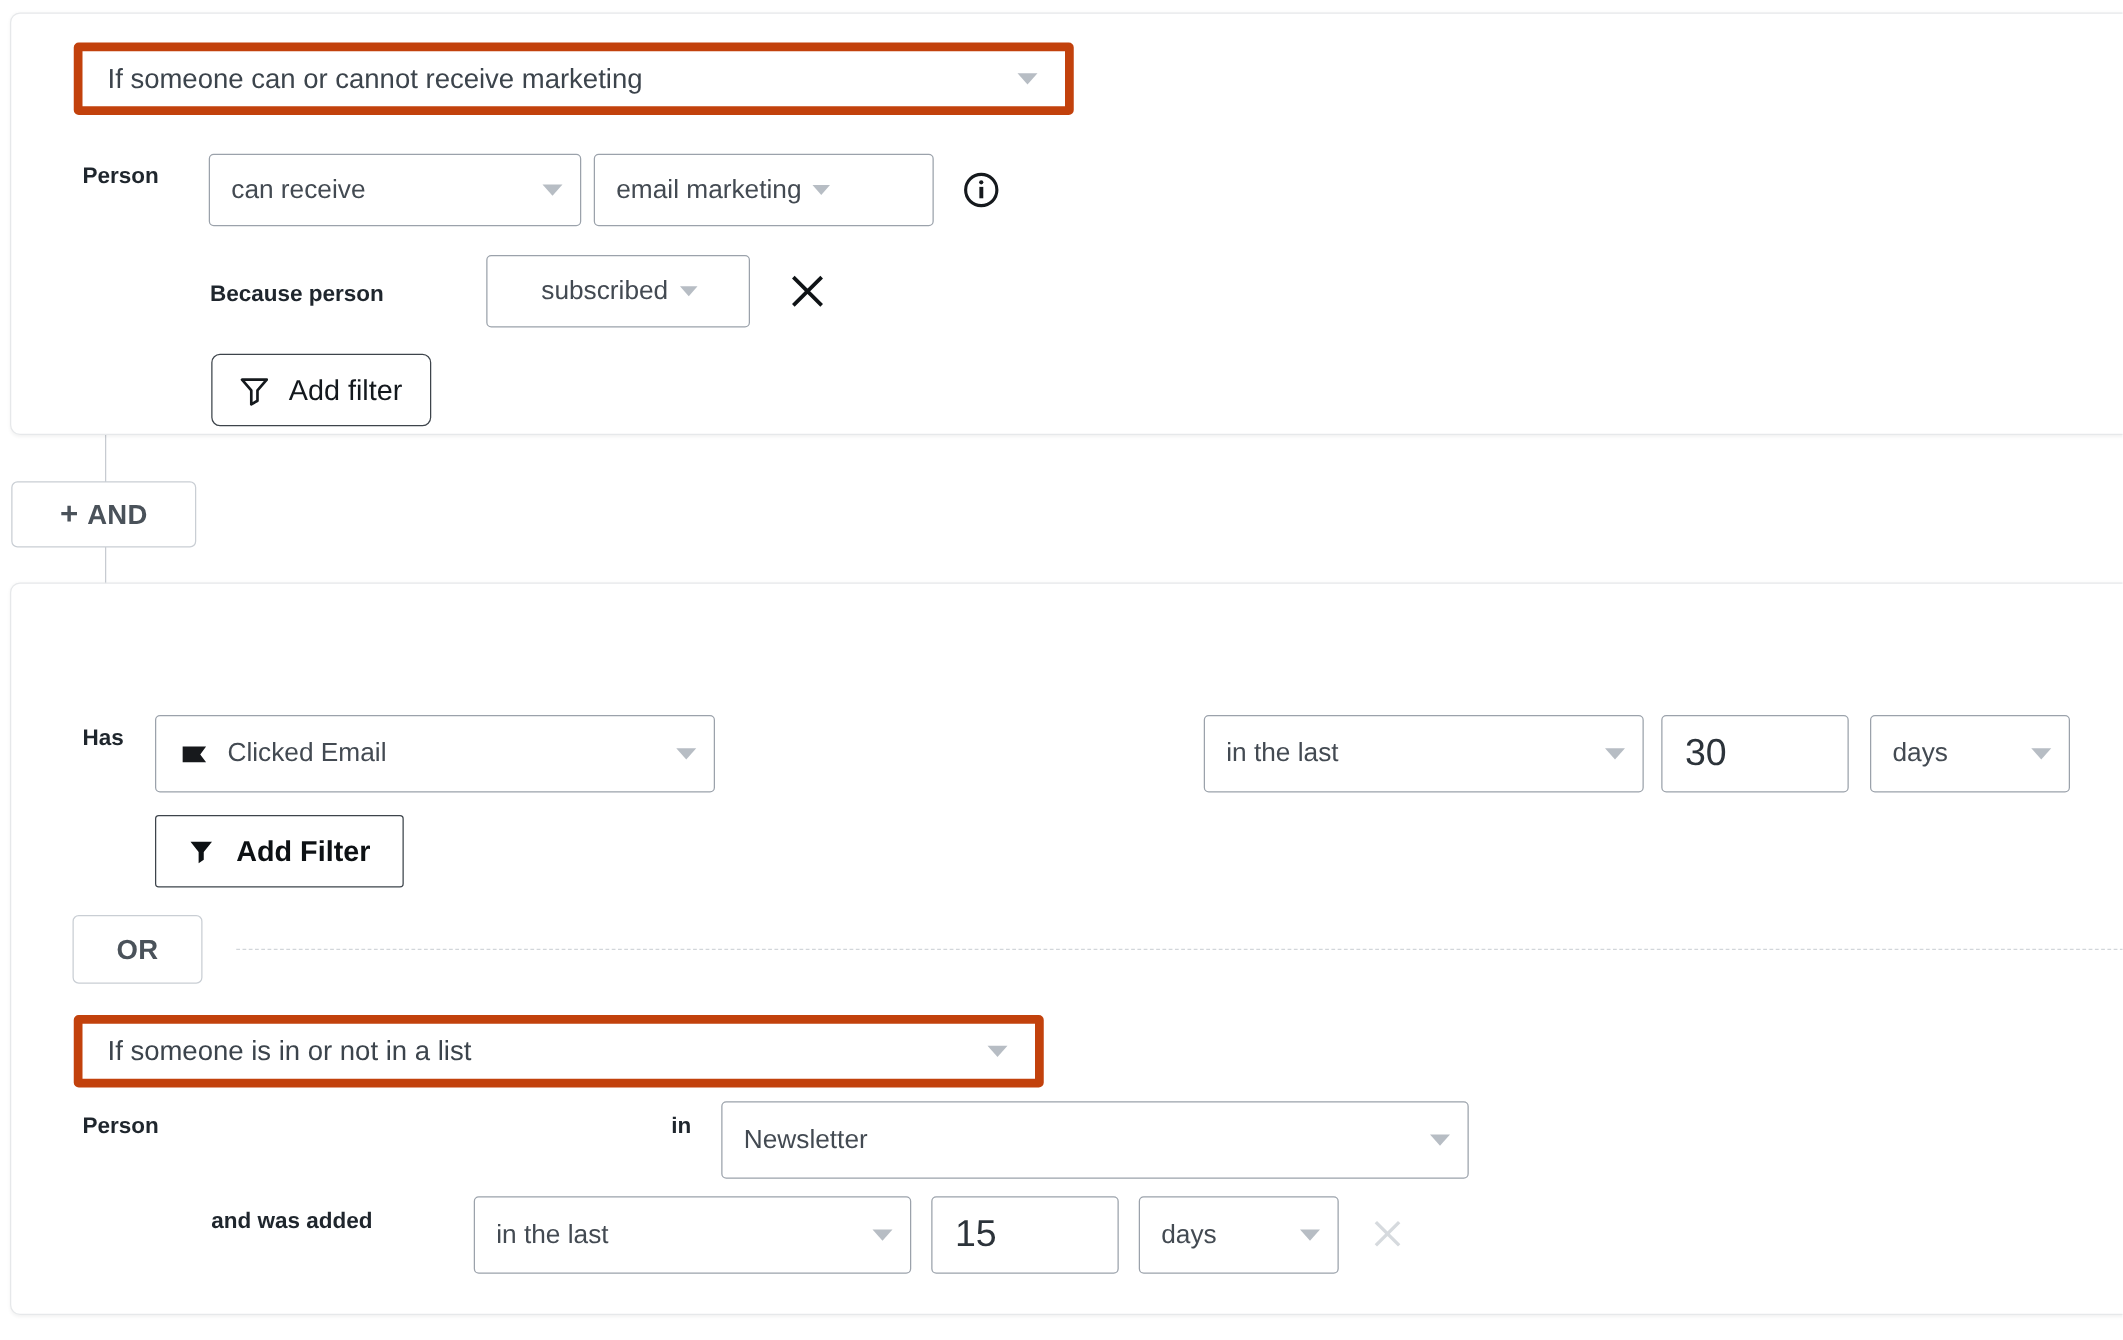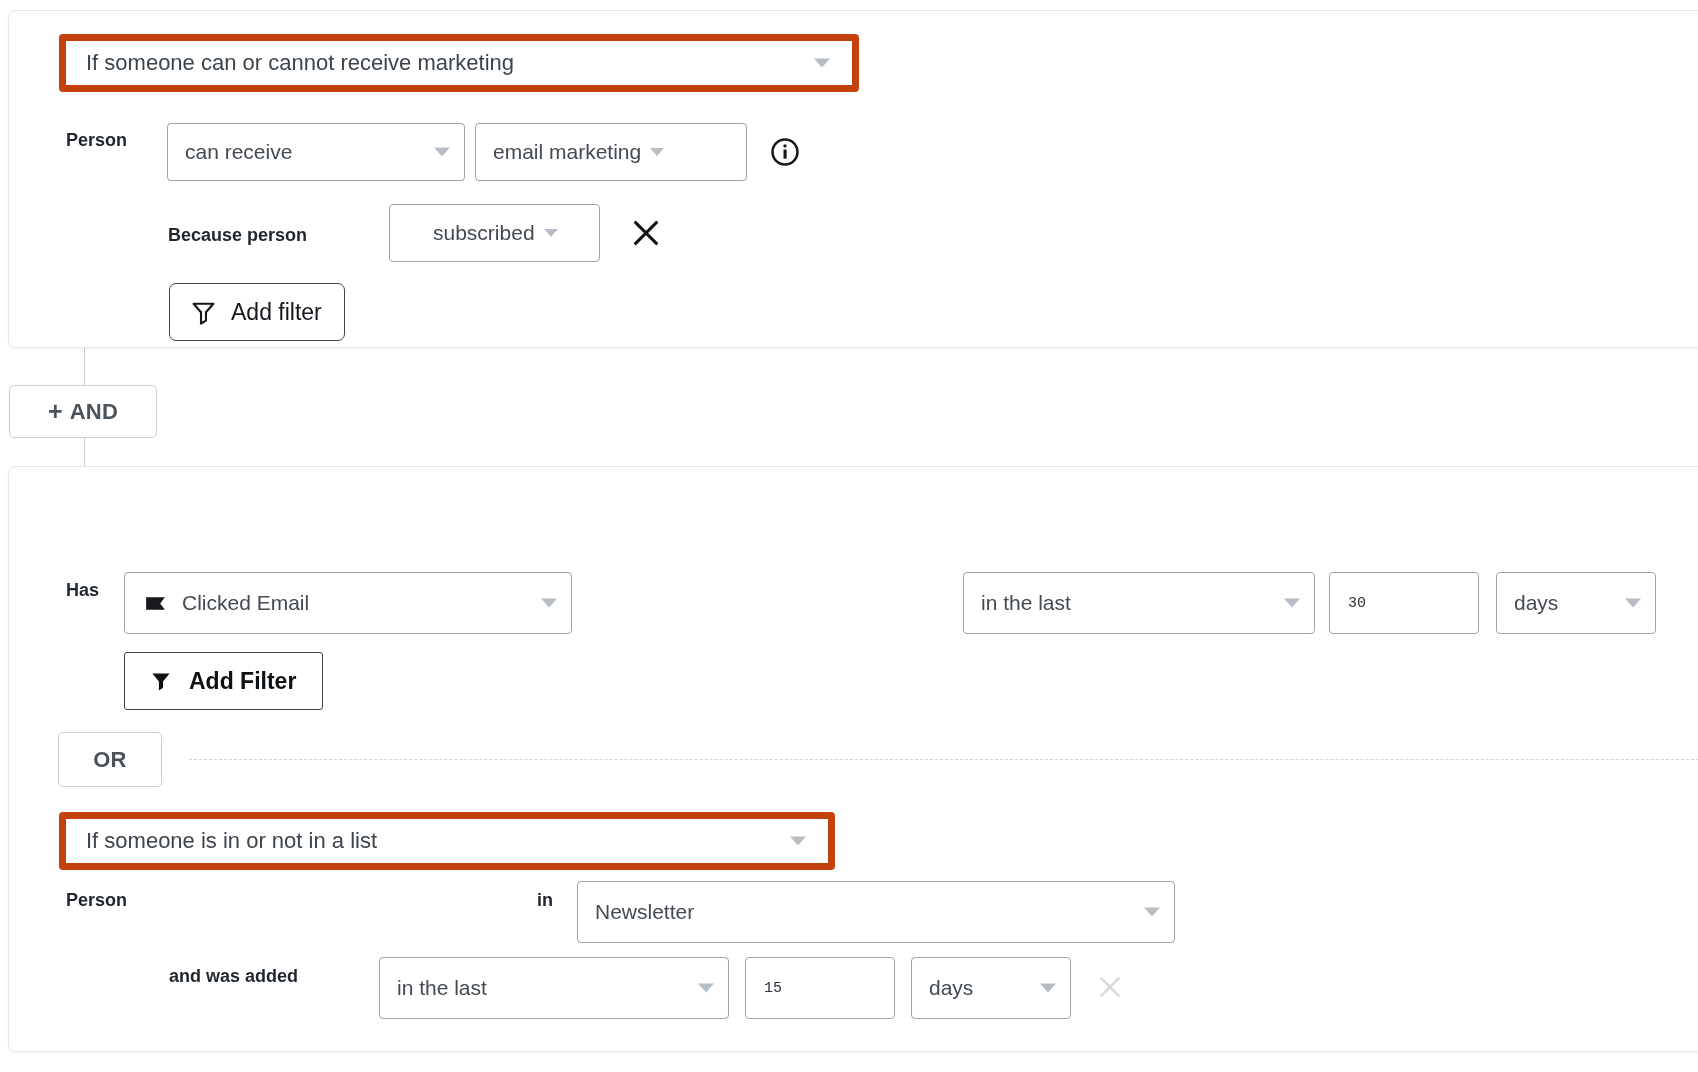--- a/index.html
+++ b/index.html
@@ -119,24 +119,23 @@
   }
 
   
   .numfield {
     position: absolute;
     background: #fff;
     border: 1px solid #9ba2ab;
     border-radius: 4px;
     display: flex;
     align-items: center;
-    font-size: 15px;
+    font-size: 30px;
     color: #2c333a;
     cursor: text;
-    font-family: Liberation Mono, monospace;
   }
   .numfield .txt { padding-left: 18px; }
 
   
   .btn-addfilter-outline {
     position: absolute;
     display: flex;
     align-items: center;
     gap: 14px;
     background: #ffffff;

